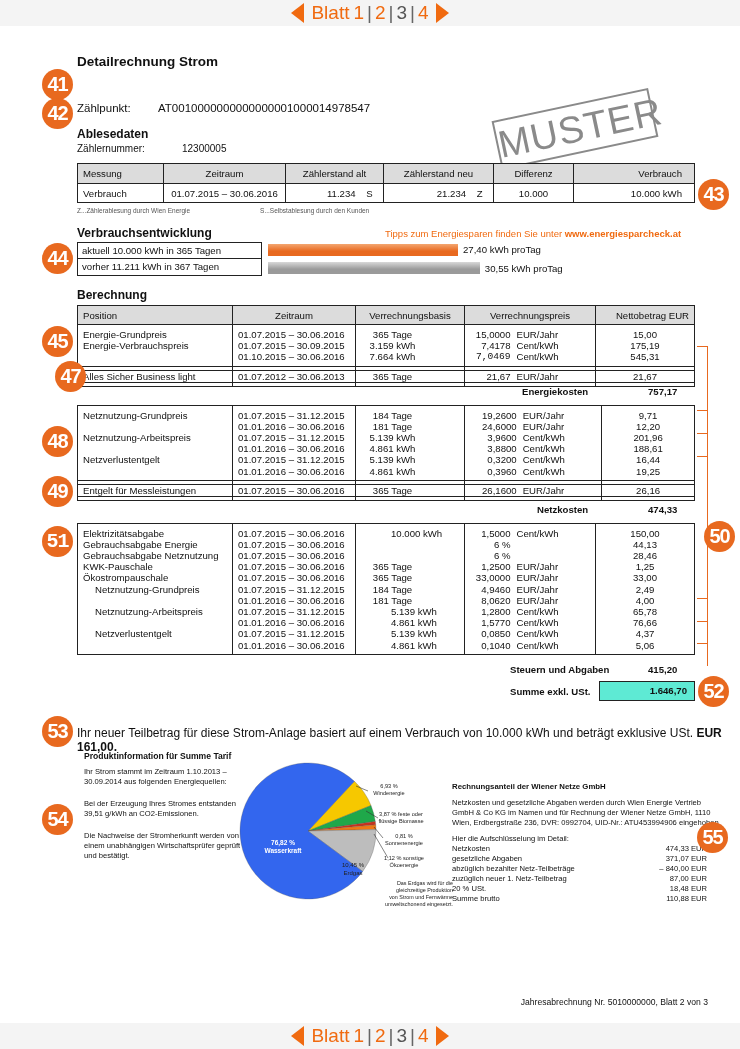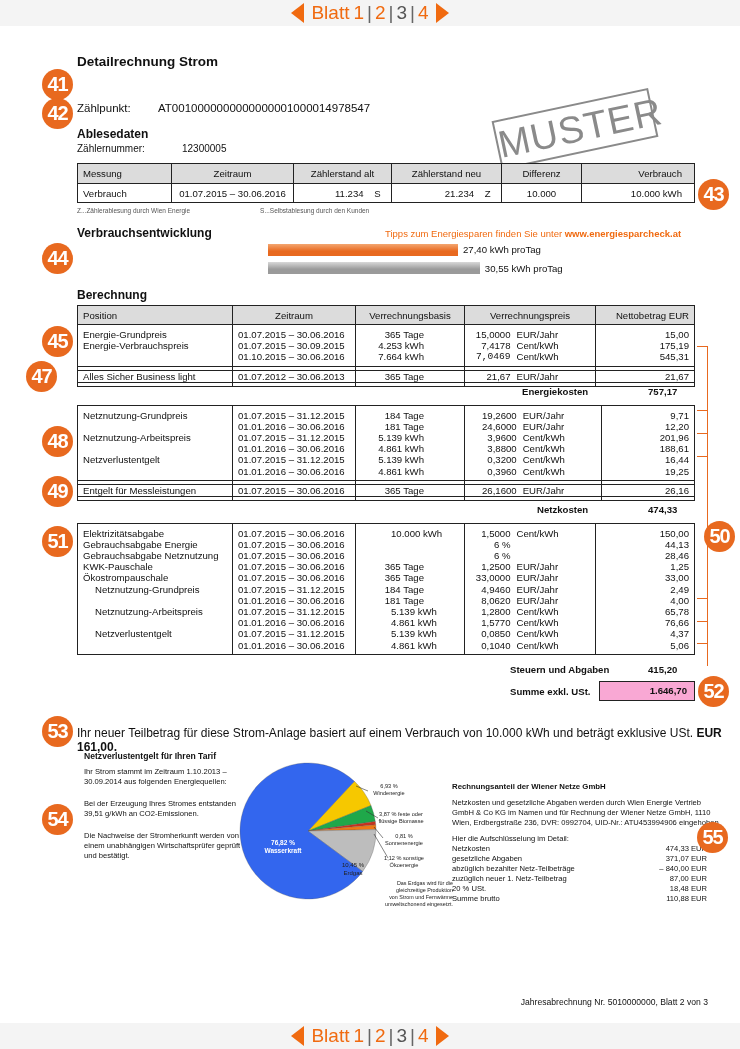--- a/index.html
+++ b/index.html
@@ -42,29 +42,29 @@
   .ve-box div:first-child { border-bottom: 1.5px solid #222; }
   .bar { position: absolute; height: 12px; }
   .bar.orange { background: linear-gradient(#f3a670, #e8691f 60%, #d85a10); }
   .bar.gray { background: linear-gradient(#d8d8d8, #9a9a9a 60%, #8a8a8a); }
   .bar-lbl { position: absolute; font-size: 9.6px; }
 
   .ber { left: 77px; width: 618px; }
   .ber th { background: #dcdcdc; font-weight: normal; border: 1px solid #222; height: 19px; padding: 0 5px; }
   .ber td { padding: 0 5px; height: 11.2px; line-height: 11.2px; border-left: 1px solid #222; border-right: 1px solid #222; white-space: nowrap; }
   .ber tbody { border: 1.5px solid #222; }
-  .ber .r { text-align: right; }
+  .ber .r { text-align: center; }
   .ber .num { text-align: right; width: 46px; padding-right: 0; }
   .ber .unit { text-align: left; width: 80px; padding-left: 6px; }
   .ber .ind { padding-left: 17px; }
   .ber td.pad { height: 4px; line-height: 4px; }
   .ber tbody.sep td { border-top: 1.5px solid #222; }
 
   .subtotal { position: absolute; font-size: 9.6px; font-weight: bold; }
-  .sumbox { position: absolute; left: 599px; top: 655px; width: 96px; height: 20px; background: #f9a8d4; border: 1.5px solid #222; font-size: 9.6px; font-weight: bold; text-align: right; padding-right: 7px; line-height: 17px; }
+  .sumbox { position: absolute; left: 599px; top: 655px; width: 96px; height: 20px; background: #5eead4; border: 1.5px solid #222; font-size: 9.6px; font-weight: bold; text-align: right; padding-right: 7px; line-height: 17px; }
   .sumlbl { position: absolute; left: 510px; top: 660px; font-size: 9.6px; font-weight: bold; }
   .teil { position: absolute; left: 77px; top: 700px; font-size: 12px; }
   .teil b { font-weight: bold; }
 
   .bracket { position: absolute; border-color: #e8691f; border-style: solid; }
 
   .prod { position: absolute; left: 84px; top: 725px; width: 160px; font-size: 7.6px; line-height: 10px; }
   .prod h3 { font-size: 8.6px; font-weight: bold; margin-bottom: 6px; }
   .prod p { margin-bottom: 12px; }
   .pie-wrap { position: absolute; left: 238px; top: 720px; width: 220px; height: 170px; }
@@ -106,21 +106,21 @@
   <div class="muster">MUSTER</div>
 
   <h2 class="sec" style="top:101px;">Ablesedaten</h2>
   <div class="kv" style="top:117px;font-size:10px;">
     <span class="k" style="width:105px">Zählernummer:</span><span>12300005</span>
   </div>
 
   <table class="abl">
     <thead>
       <tr>
-        <th style="text-align:left;width:94px">Messung</th>
+        <th style="text-align:left;width:86px">Messung</th>
         <th style="width:122px">Zeitraum</th>
         <th style="width:98px">Zählerstand alt</th>
         <th style="width:110px">Zählerstand neu</th>
         <th style="width:80px">Differenz</th>
         <th style="text-align:right;padding-right:12px">Verbrauch</th>
       </tr>
     </thead>
     <tbody>
       <tr>
         <td>Verbrauch</td>
@@ -133,20 +133,24 @@
     </tbody>
   </table>
   <div class="badge" style="left:698px;top:153px;">43</div>
   <div class="legend-note">
     <span>Z...Zählerablesung durch Wien Energie</span><span>S...Selbstablesung durch den Kunden</span>
   </div>
 
   <h2 class="sec" style="top:200px;">Verbrauchsentwicklung</h2>
   <div class="tip"><span>Tipps zum Energiesparen finden Sie unter </span><b>www.energiesparcheck.at</b></div>
   <div class="badge" style="left:42px;top:217px;">44</div>
+  <div class="ve-box">
+    <div>aktuell 10.000 kWh in 365 Tagen</div>
+    <div>vorher 11.211 kWh in 367 Tagen</div>
+  </div>
   <div class="bar orange" id="bar-current" style="left: 268px; top: 218px; width: 190px; background: linear-gradient(rgb(243, 166, 112), rgb(232, 105, 31) 60%);"></div>
   <div class="bar-lbl" id="lbl-current" style="top: 218px; left: 463px;">27,40 kWh proTag</div>
   <div class="bar gray" id="bar-previous" style="left: 268px; top: 236px; width: 211.843px; background: linear-gradient(rgb(216, 216, 216), rgb(154, 154, 154) 60%);"></div>
   <div class="bar-lbl" id="lbl-previous" style="top: 237px; left: 484.843px;">30,55 kWh proTag</div>
 
   <h2 class="sec" style="top:262px;">Berechnung</h2>
 
   <table class="ber" style="top:279px;">
     <colgroup>
         <col style="width:155px">
@@ -178,21 +182,21 @@
           <td>Energie-Grundpreis</td>
           <td>01.07.2015 – 30.06.2016</td>
           <td class="r" style="padding-right: 40px;">365 Tage</td>
           <td class="num" style="border-right: none; margin-top: 36px;">15,0000</td>
           <td class="unit" style="border-left: none;">EUR/Jahr</td>
           <td class="r">15,00</td>
         </tr>
         <tr>
           <td>Energie-Verbrauchspreis</td>
           <td>01.07.2015 – 30.09.2015</td>
-          <td class="r" style="padding-right: 40px;">4.253 kWh</td>
+          <td class="r" style="padding-right: 40px;">3.159 kWh</td>
           <td class="num" style="border-right: none;">7,4178</td>
           <td class="unit" style="border-left: none;">Cent/kWh</td>
           <td class="r">175,19</td>
         </tr>
         <tr>
           <td></td>
           <td>01.10.2015 – 30.06.2016</td>
           <td class="r" style="padding-right: 40px;">7.664 kWh</td>
           <td class="num" style="border-right: none; font-family: Liberation Mono, monospace;">7,0469</td>
           <td class="unit" style="border-left: none;">Cent/kWh</td>
@@ -228,21 +232,21 @@
           <td class="pad"></td>
           <td class="pad"></td>
           <td class="pad"></td>
           <td class="pad" style="border-right: none;"></td>
           <td class="pad" style="border-left: none;"></td>
           <td class="pad"></td>
         </tr>
       </tbody>
   </table>
   <div class="badge" style="left:42px;top:300px;">45</div>
-  <div class="badge" style="left:26px;top:335px;">47</div>
+  <div class="badge" style="left:55px;top:335px;">47</div>
   <div class="subtotal" style="left:522px;top:360px;">Energiekosten</div>
   <div class="subtotal" style="left:648px;top:360px;">757,17</div>
 
   <table class="ber" style="top:379px;">
     <colgroup>
         <col style="width:155px">
         <col style="width:123px">
         <col style="width:109px">
         <col style="width:46px">
         <col style="width:85px">
@@ -455,21 +459,21 @@
         <tr>
           <td class="pad"></td>
           <td class="pad"></td>
           <td class="pad"></td>
           <td class="pad" style="border-right: none;"></td>
           <td class="pad" style="border-left: none;"></td>
           <td class="pad"></td>
         </tr>
       </tbody>
   </table>
-  <div class="badge" style="left:42px;top:500px;">51</div>
+  <div class="badge" style="left:42px;top:500px;font-family:Liberation Mono, monospace;">51</div>
   <div class="subtotal" style="left:510px;top:638px;">Steuern und Abgaben</div>
   <div class="subtotal" style="left:648px;top:638px;">415,20</div>
 
   <div class="bracket" style="left:707px;top:320px;width:0;height:320px;border-width:0 0 0 1px;"></div>
   <div class="bracket" style="left:697px;top:320px;width:10px;height:0;border-width:1px 0 0 0;"></div>
   <div class="bracket" style="left:697px;top:384px;width:10px;height:0;border-width:1px 0 0 0;"></div>
   <div class="bracket" style="left:697px;top:407px;width:10px;height:0;border-width:1px 0 0 0;"></div>
   <div class="bracket" style="left:697px;top:430px;width:10px;height:0;border-width:1px 0 0 0;"></div>
   <div class="bracket" style="left:697px;top:572px;width:10px;height:0;border-width:1px 0 0 0;"></div>
   <div class="bracket" style="left:697px;top:595px;width:10px;height:0;border-width:1px 0 0 0;"></div>
@@ -477,21 +481,21 @@
   <div class="badge" style="left:704px;top:495px;">50</div>
 
   <div class="sumlbl">Summe exkl. USt.</div>
   <div class="sumbox">1.646,70</div>
   <div class="badge" style="left:698px;top:650px;">52</div>
 
   <div class="badge" style="left:42px;top:690px;">53</div>
   <div class="teil"><span>Ihr neuer Teilbetrag für diese Strom-Anlage basiert auf einem Verbrauch von 10.000 kWh und beträgt exklusive USt. </span><b>EUR 161,00.</b></div>
 
   <div class="prod">
-    <h3>Netzverlustentgelt für Ihren Tarif</h3>
+    <h3>Produktinformation für Summe Tarif</h3>
     <p>Ihr Strom stammt im Zeitraum 1.10.2013 – 30.09.2014 aus folgenden Energiequellen:</p>
     <p>Bei der Erzeugung Ihres Stromes entstanden 39,51 g/kWh an CO2-Emissionen.</p>
     <p>Die Nachweise der Stromherkunft werden von einem unabhängigen Wirtschaftsprüfer geprüft und bestätigt.</p>
   </div>
   <div class="badge" style="left:42px;top:778px;">54</div>
 
   <div class="pie-wrap">
     <svg id="pie" width="220" height="170" viewBox="0 0 220 170">
       <g id="pie-slices">
           <path d="M70,85 L116.3758884842499,35.26794828989641 A68,68 0 0 1 133.02535736079238,59.46954114113076 Z" fill="#f6c800" stroke="#555" stroke-width="0.3"></path>

